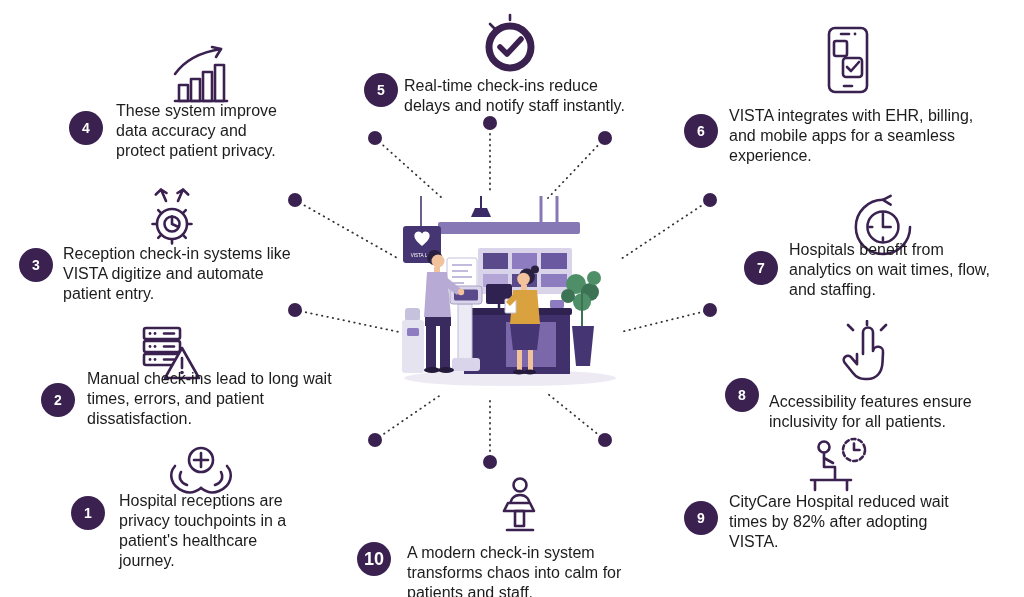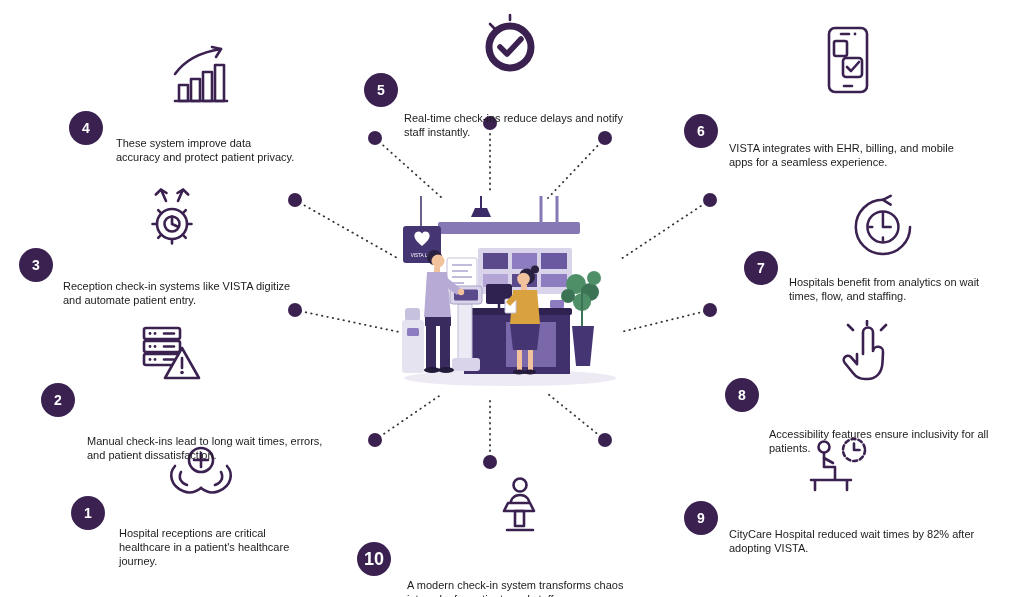--- a/index.html
+++ b/index.html
@@ -18,39 +18,39 @@
   .badge { position:absolute; width:34px; height:34px; border-radius:50%; background:var(--accent);
            color:#fff; display:flex; align-items:center; justify-content:center;
            font-size:14px; font-weight:bold; z-index:3; }
   .icon { position:absolute; z-index:3; }
   .icon svg { display:block; width:100%; height:100%; }
   .icon svg .s  { fill:none; stroke:var(--icon); stroke-width:2.6; stroke-linecap:round; stroke-linejoin:round; }
   .icon svg .sb { fill:none; stroke:var(--icon); stroke-width:7;   stroke-linecap:round; }
   .icon svg .sb2{ fill:none; stroke:var(--icon); stroke-width:5.5; stroke-linecap:round; stroke-linejoin:round; }
   .icon svg .f  { fill:var(--icon); }
   .icon svg .sw { fill:#ffffff; stroke:var(--icon); stroke-width:2.6; stroke-linecap:round; stroke-linejoin:round; }
-  .text { position:absolute; font-size:11px; line-height:1.25; color:var(--text); z-index:3;margin-top:36px; }
+  .text { position:absolute; font-size:16px; line-height:1.25; color:var(--text); z-index:3; }
 
   .b1{left:71px;top:496px} .b2{left:41px;top:383px} .b3{left:19px;top:248px} .b4{left:69px;top:111px}
   .b5{left:364px;top:73px} .b6{left:684px;top:114px} .b7{left:744px;top:251px} .b8{left:725px;top:378px}
   .b9{left:684px;top:501px} .b10{left:357px;top:542px;font-size:18px}
 
   .i1{left:163px;top:436px;width:76px;height:72px}
   .i2{left:136px;top:320px;width:70px;height:66px}
   .i3{left:141px;top:184px;width:64px;height:62px}
   .i4{left:165px;top:40px;width:70px;height:66px}
   .i5{left:477px;top:12px;width:64px;height:64px}
   .i6{left:821px;top:24px;width:54px;height:72px}
   .i7{left:847px;top:194px;width:68px;height:62px}
   .i8{left:837px;top:320px;width:62px;height:64px}
   .i9{left:804px;top:434px;width:68px;height:60px}
   .i10{left:487px;top:475px;width:64px;height:64px}
 
   .t1{left:119px;top:491px;width:198px}
-  .t2{left:87px;top:399px;width:254px}
+  .t2{left:87px;top:369px;width:254px}
   .t3{left:63px;top:244px;width:236px}
   .t4{left:116px;top:101px;width:182px}
   .t5{left:404px;top:76px;width:240px}
   .t6{left:729px;top:106px;width:248px}
   .t7{left:789px;top:240px;width:220px}
   .t8{left:769px;top:392px;width:252px}
   .t9{left:729px;top:492px;width:248px}
   .t10{left:407px;top:543px;width:234px}
 </style>
 </head>
@@ -168,21 +168,21 @@
     <div class="icon i1">
       <svg viewBox="0 0 76 72">
         <circle class="s" cx="38" cy="24" r="12"></circle>
         <path class="s" d="M38 17 v14 M31 24 h14"></path>
         <path class="s" d="M12 30 C 5 38 8 50 20 55 C 27 58 33 56 38 52"></path>
         <path class="s" d="M64 30 C 71 38 68 50 56 55 C 49 58 43 56 38 52"></path>
         <path class="s" d="M18 36 C 15 42 18 47 24 49"></path>
         <path class="s" d="M58 36 C 61 42 58 47 52 49"></path>
       </svg>
     </div>
-    <div class="text t1">Hospital receptions are critical healthcare in a patient's healthcare journey.</div>
+    <div class="text t1">Hospital receptions are privacy touchpoints in a patient's healthcare journey.</div>
   </div>
 
   <div class="item">
     <div class="badge b2">2</div>
     <div class="icon i2">
       <svg viewBox="0 0 70 66">
         <rect class="s" x="8" y="8" width="36" height="11" rx="2"></rect>
         <rect class="s" x="8" y="21" width="36" height="11" rx="2"></rect>
         <rect class="s" x="8" y="34" width="36" height="11" rx="2"></rect>
         <circle class="f" cx="14" cy="13.5" r="1.4"></circle>

